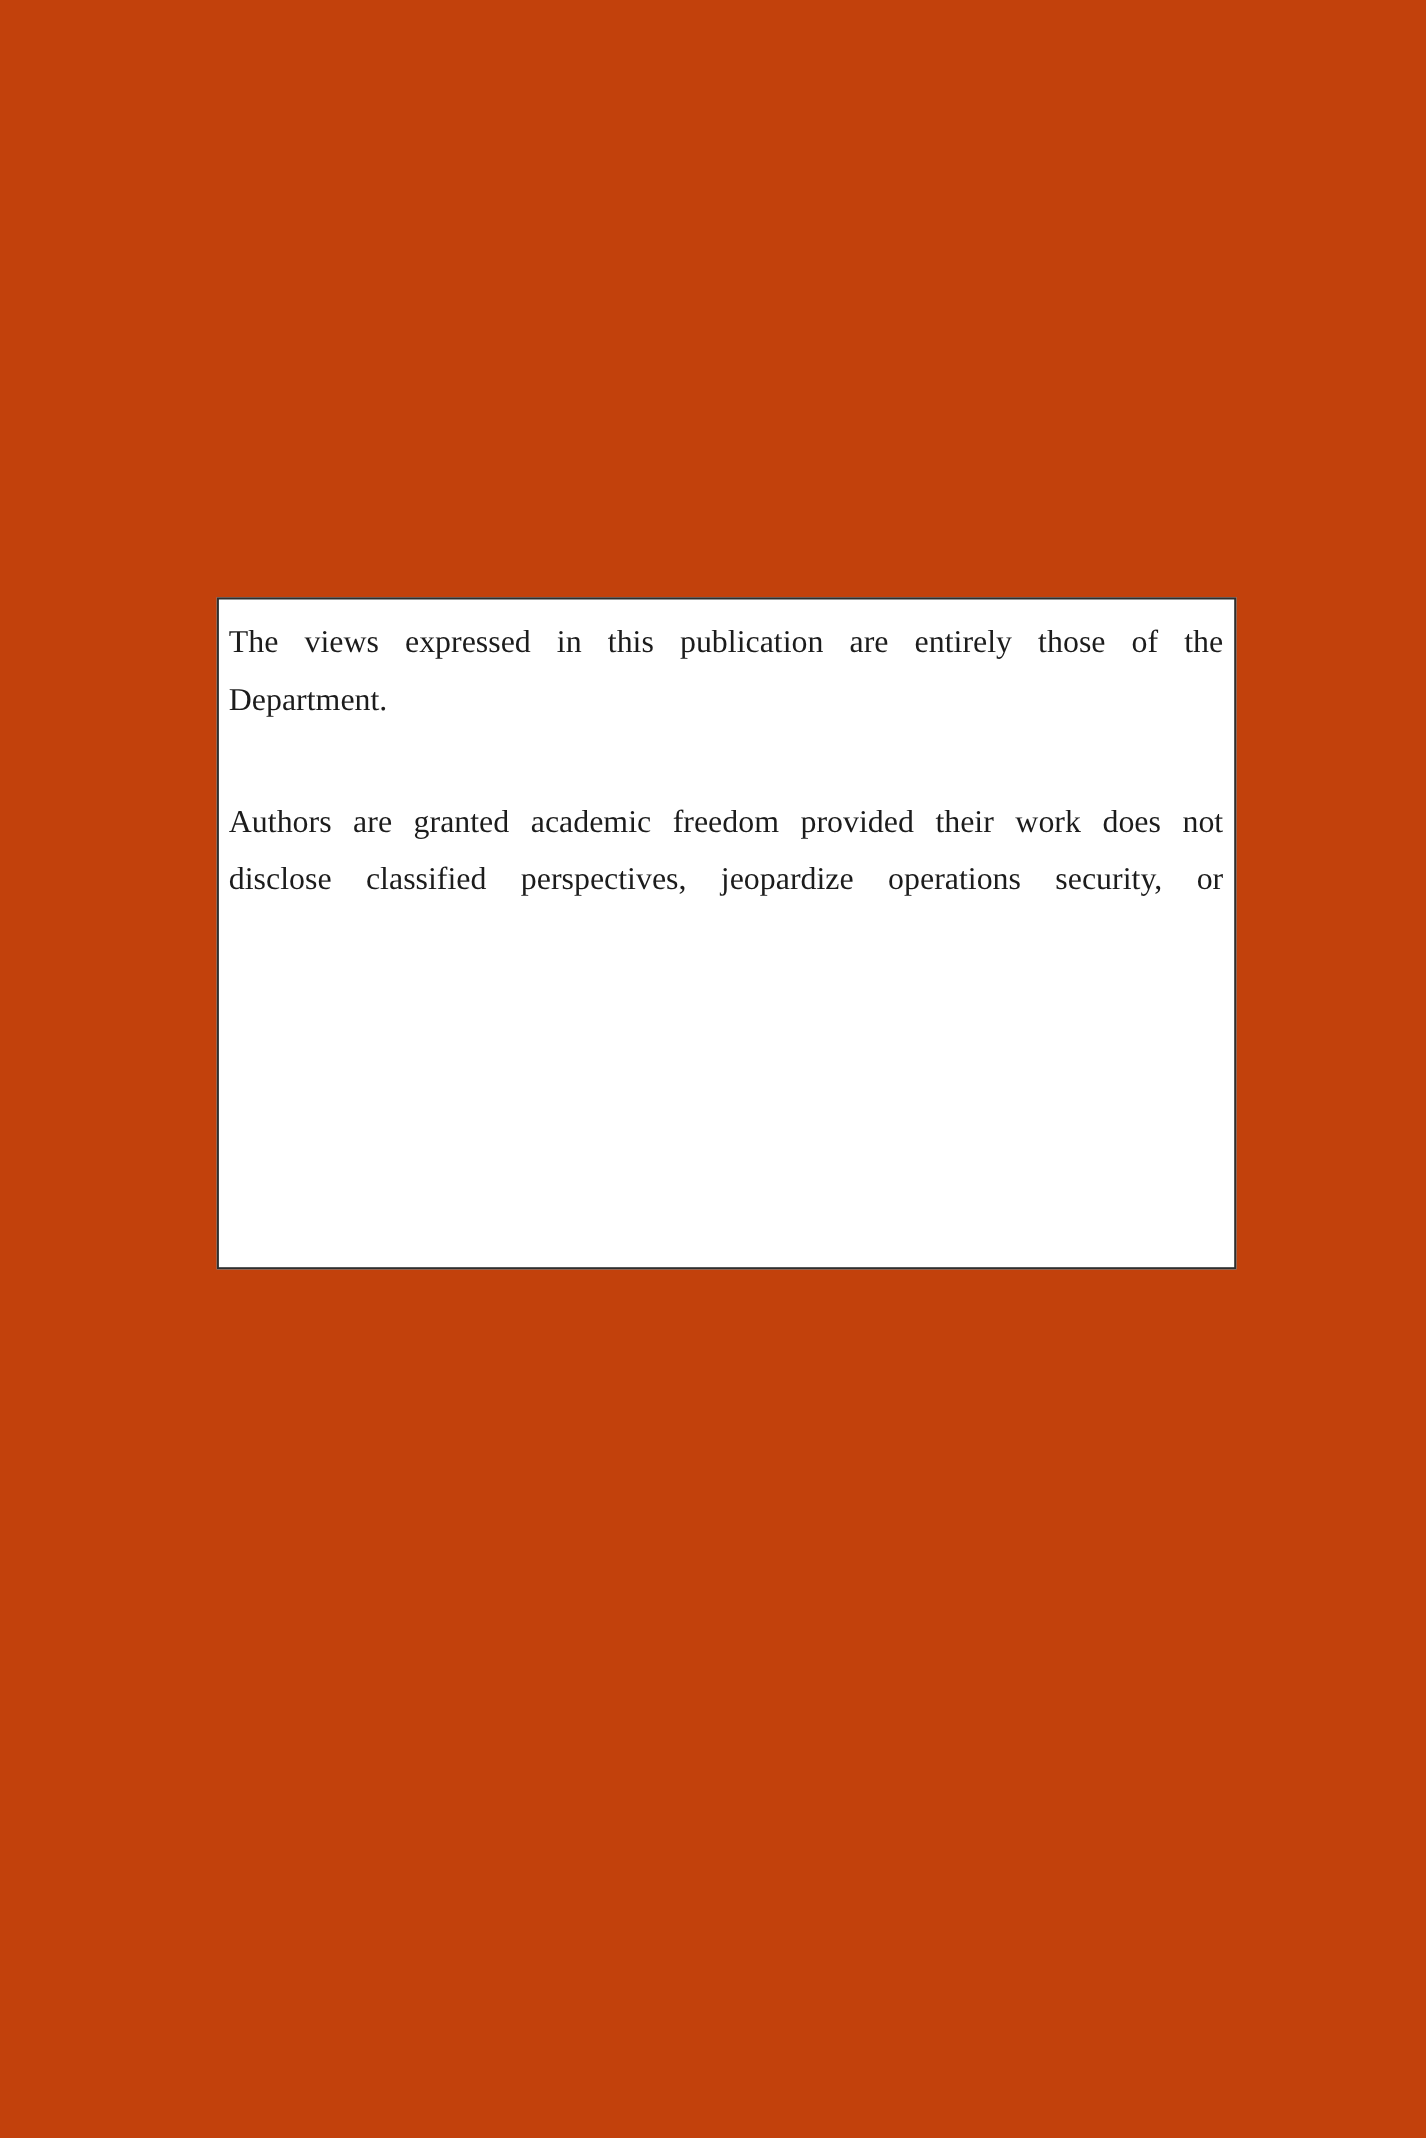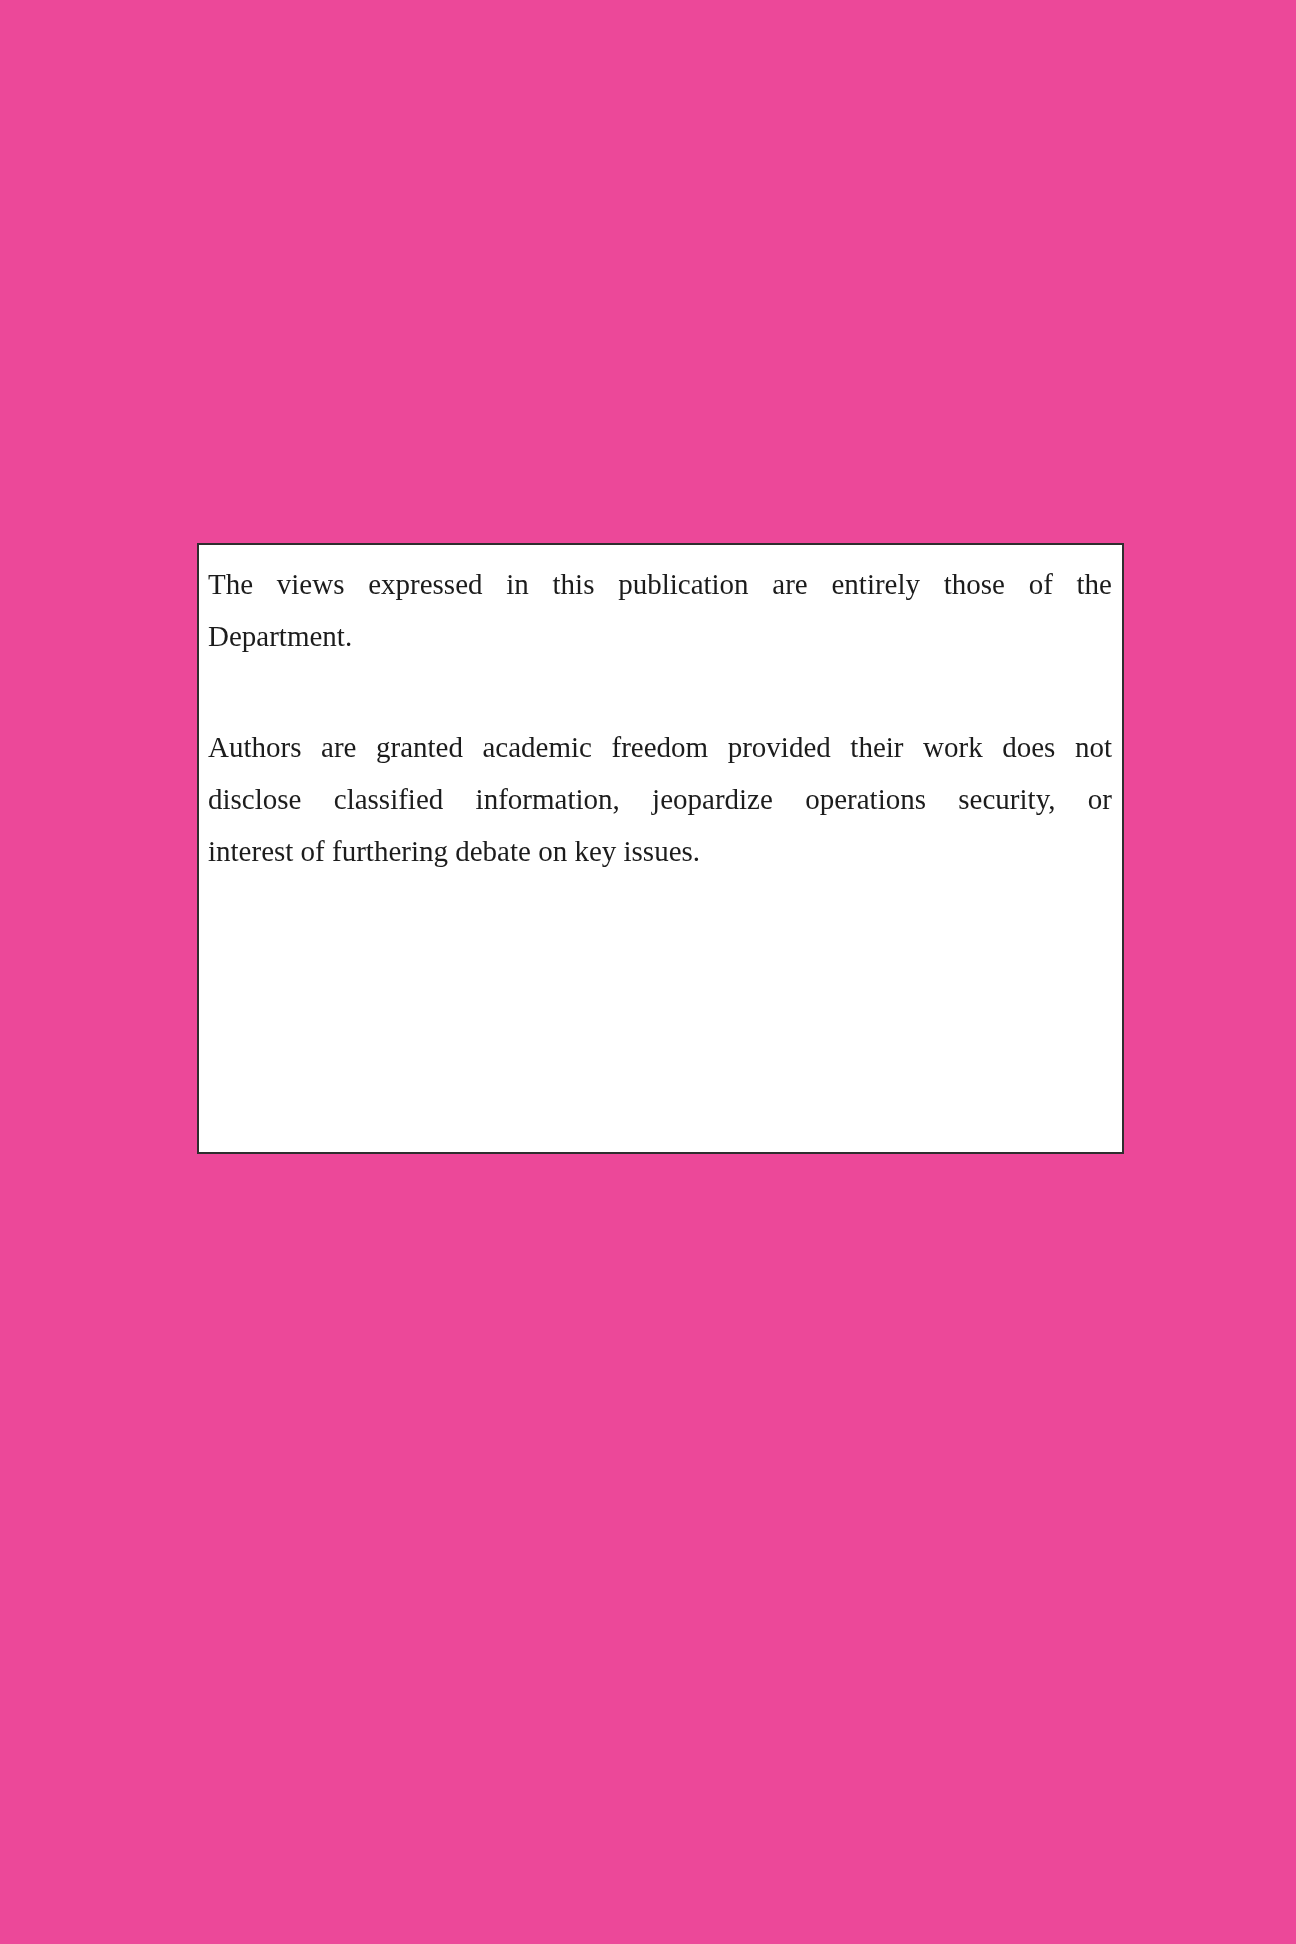--- a/index.html
+++ b/index.html
@@ -9,21 +9,21 @@
   }
   body {
     width: 1296px;
     height: 1944px;
     position: relative;
     font-family: "Liberation Serif", serif;
   }
   .page {
     position: absolute;
     inset: 0;
-    background: #ec4899;
+    background: #c2410c;
   }
   .disclaimer-box {
     position: absolute;
     left: 197px;
     top: 543px;
     width: 927px;
     min-height: 611px;
     box-sizing: border-box;
     border: 2px solid #2e2e2e;
     padding: 13px 10px 13px 9px;
@@ -51,17 +51,16 @@
 <body>
 
 <div class="page">
   <div class="disclaimer-box">
     <div class="para">
       <div class="line">The views expressed in this publication are entirely those of the</div>
       <div class="line last-line">Department.</div>
     </div>
     <div class="para">
       <div class="line">Authors are granted academic freedom provided their work does not</div>
-      <div class="line">disclose classified information, jeopardize operations security, or</div>
-      <div class="line last-line">interest of furthering debate on key issues.</div>
+      <div class="line">disclose classified perspectives, jeopardize operations security, or</div>
     </div>
   </div>
 </div>
 
 </body></html>

